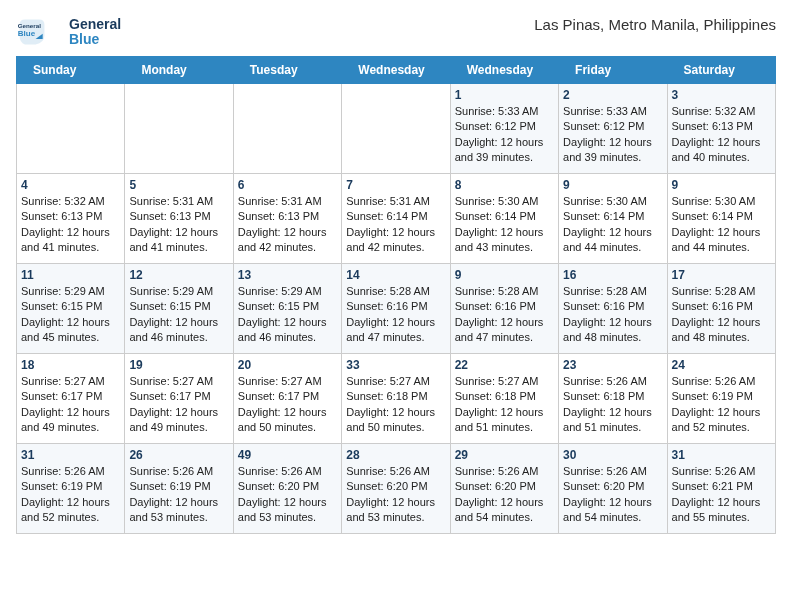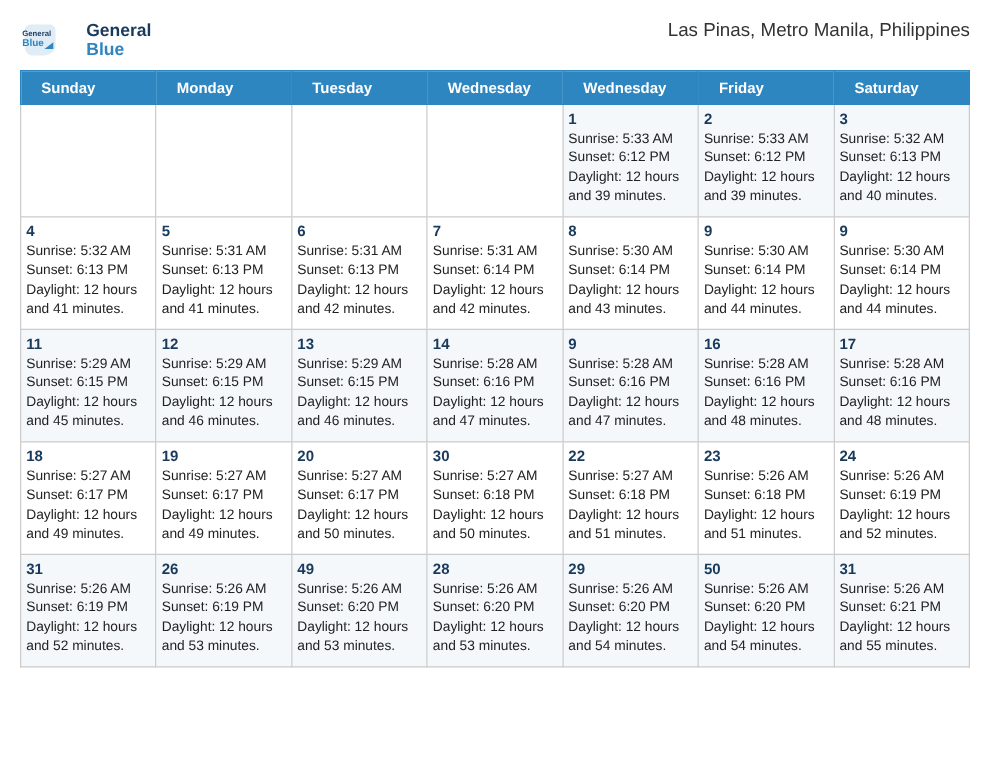--- a/index.html
+++ b/index.html
@@ -262,86 +262,86 @@
 and 49 minutes.</div>
         </td>
         <td>
           <div class="day-number">20</div>
           <div class="day-info" style="white-space: pre-line;">Sunrise: 5:27 AM
 Sunset: 6:17 PM
 Daylight: 12 hours
 and 50 minutes.</div>
         </td>
         <td>
+          <div class="day-number">33</div>
+          <div class="day-info" style="white-space: pre-line;">Sunrise: 5:27 AM
+Sunset: 6:18 PM
+Daylight: 12 hours
+and 50 minutes.</div>
+        </td>
+        <td>
+          <div class="day-number">22</div>
+          <div class="day-info" style="white-space: pre-line;">Sunrise: 5:27 AM
+Sunset: 6:18 PM
+Daylight: 12 hours
+and 51 minutes.</div>
+        </td>
+        <td>
+          <div class="day-number">23</div>
+          <div class="day-info" style="white-space: pre-line;">Sunrise: 5:26 AM
+Sunset: 6:18 PM
+Daylight: 12 hours
+and 51 minutes.</div>
+        </td>
+        <td>
+          <div class="day-number">24</div>
+          <div class="day-info" style="white-space: pre-line;">Sunrise: 5:26 AM
+Sunset: 6:19 PM
+Daylight: 12 hours
+and 52 minutes.</div>
+        </td>
+      </tr>
+      <tr>
+        <td>
+          <div class="day-number">31</div>
+          <div class="day-info" style="white-space: pre-line;">Sunrise: 5:26 AM
+Sunset: 6:19 PM
+Daylight: 12 hours
+and 52 minutes.</div>
+        </td>
+        <td>
+          <div class="day-number">26</div>
+          <div class="day-info" style="white-space: pre-line;">Sunrise: 5:26 AM
+Sunset: 6:19 PM
+Daylight: 12 hours
+and 53 minutes.</div>
+        </td>
+        <td>
+          <div class="day-number">49</div>
+          <div class="day-info" style="white-space: pre-line;">Sunrise: 5:26 AM
+Sunset: 6:20 PM
+Daylight: 12 hours
+and 53 minutes.</div>
+        </td>
+        <td>
+          <div class="day-number">28</div>
+          <div class="day-info" style="white-space: pre-line;">Sunrise: 5:26 AM
+Sunset: 6:20 PM
+Daylight: 12 hours
+and 53 minutes.</div>
+        </td>
+        <td>
+          <div class="day-number">29</div>
+          <div class="day-info" style="white-space: pre-line;">Sunrise: 5:26 AM
+Sunset: 6:20 PM
+Daylight: 12 hours
+and 54 minutes.</div>
+        </td>
+        <td>
           <div class="day-number">30</div>
-          <div class="day-info" style="white-space: pre-line;">Sunrise: 5:27 AM
-Sunset: 6:18 PM
-Daylight: 12 hours
-and 50 minutes.</div>
-        </td>
-        <td>
-          <div class="day-number">22</div>
-          <div class="day-info" style="white-space: pre-line;">Sunrise: 5:27 AM
-Sunset: 6:18 PM
-Daylight: 12 hours
-and 51 minutes.</div>
-        </td>
-        <td>
-          <div class="day-number">23</div>
-          <div class="day-info" style="white-space: pre-line;">Sunrise: 5:26 AM
-Sunset: 6:18 PM
-Daylight: 12 hours
-and 51 minutes.</div>
-        </td>
-        <td>
-          <div class="day-number">24</div>
-          <div class="day-info" style="white-space: pre-line;">Sunrise: 5:26 AM
-Sunset: 6:19 PM
-Daylight: 12 hours
-and 52 minutes.</div>
-        </td>
-      </tr>
-      <tr>
-        <td>
-          <div class="day-number">31</div>
-          <div class="day-info" style="white-space: pre-line;">Sunrise: 5:26 AM
-Sunset: 6:19 PM
-Daylight: 12 hours
-and 52 minutes.</div>
-        </td>
-        <td>
-          <div class="day-number">26</div>
-          <div class="day-info" style="white-space: pre-line;">Sunrise: 5:26 AM
-Sunset: 6:19 PM
-Daylight: 12 hours
-and 53 minutes.</div>
-        </td>
-        <td>
-          <div class="day-number">49</div>
-          <div class="day-info" style="white-space: pre-line;">Sunrise: 5:26 AM
-Sunset: 6:20 PM
-Daylight: 12 hours
-and 53 minutes.</div>
-        </td>
-        <td>
-          <div class="day-number">28</div>
-          <div class="day-info" style="white-space: pre-line;">Sunrise: 5:26 AM
-Sunset: 6:20 PM
-Daylight: 12 hours
-and 53 minutes.</div>
-        </td>
-        <td>
-          <div class="day-number">29</div>
-          <div class="day-info" style="white-space: pre-line;">Sunrise: 5:26 AM
-Sunset: 6:20 PM
-Daylight: 12 hours
-and 54 minutes.</div>
-        </td>
-        <td>
-          <div class="day-number">50</div>
           <div class="day-info" style="white-space: pre-line;">Sunrise: 5:26 AM
 Sunset: 6:20 PM
 Daylight: 12 hours
 and 54 minutes.</div>
         </td>
         <td>
           <div class="day-number">31</div>
           <div class="day-info" style="white-space: pre-line;">Sunrise: 5:26 AM
 Sunset: 6:21 PM
 Daylight: 12 hours

